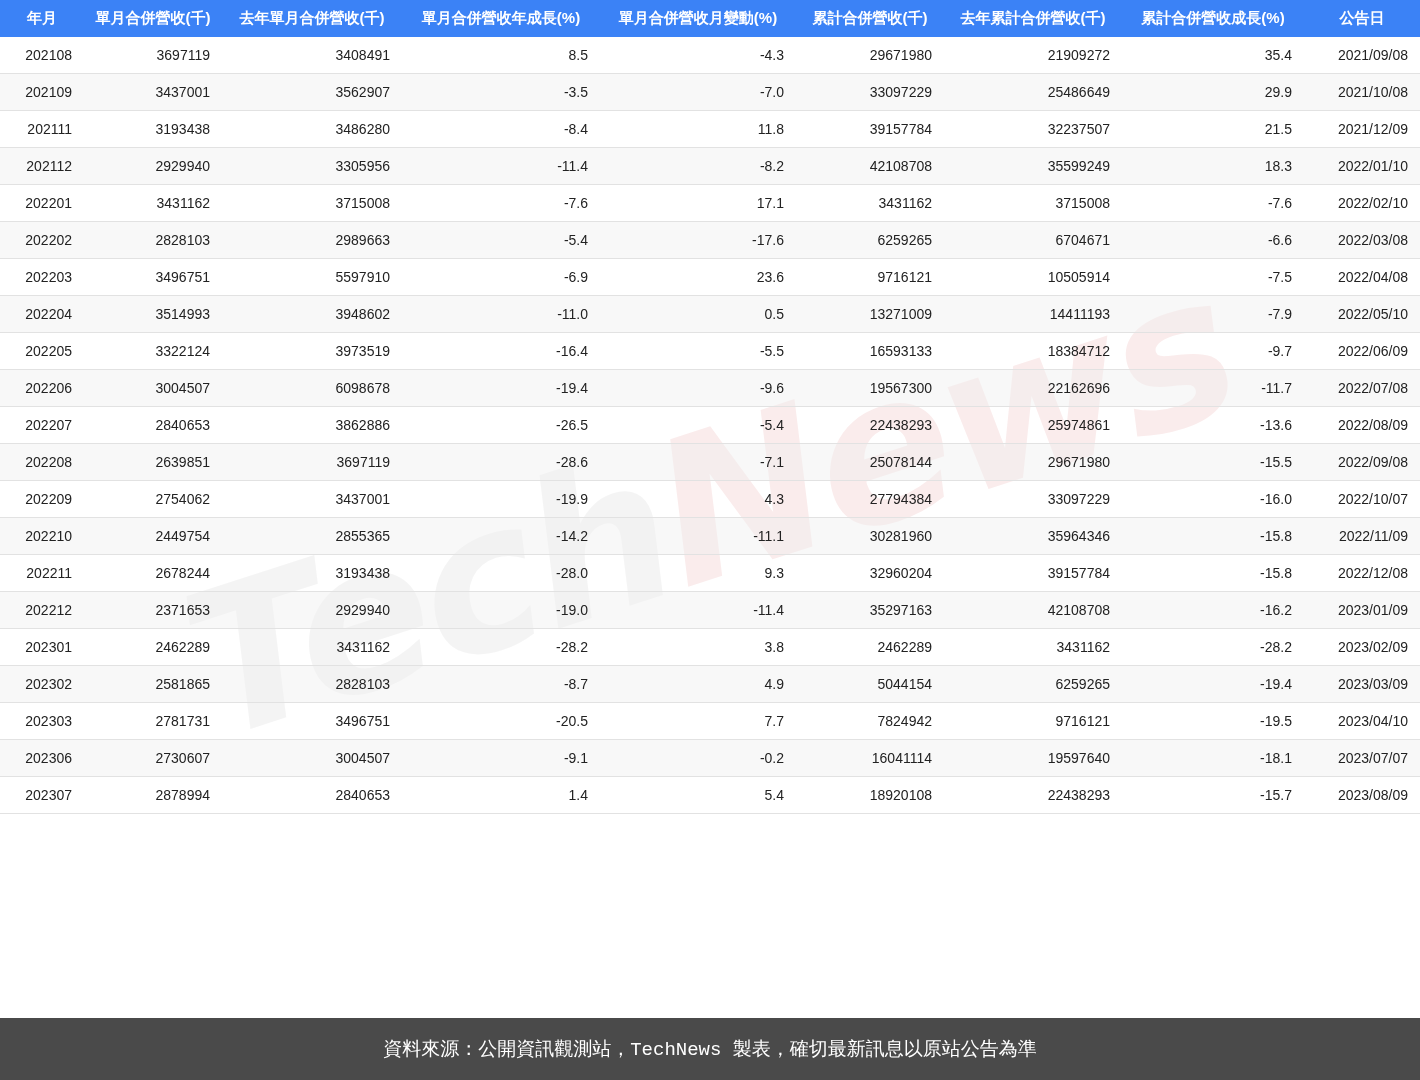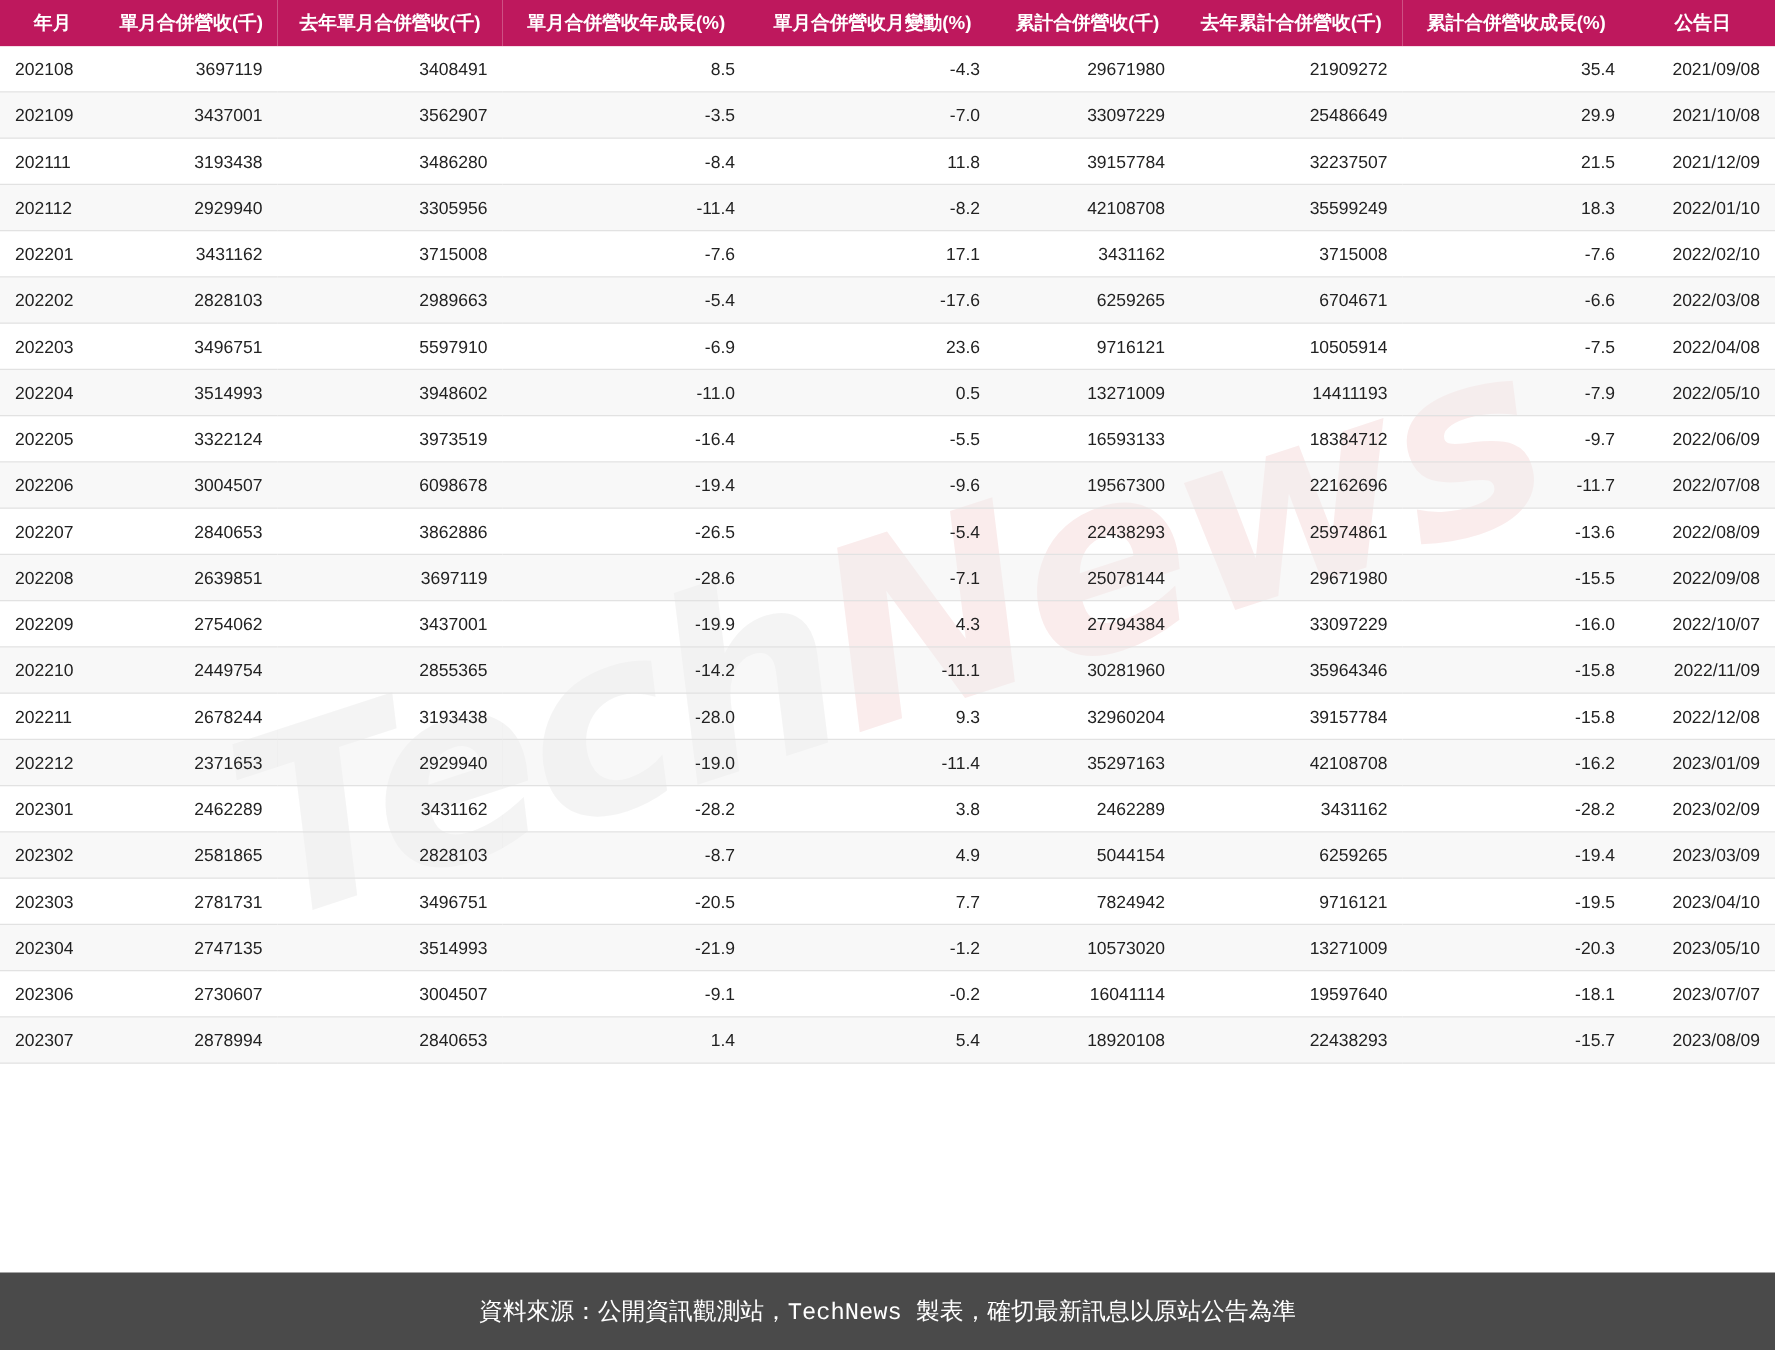--- a/index.html
+++ b/index.html
@@ -46,21 +46,21 @@
   .watermark .news { color: rgba(205, 60, 60, 0.22); }
 
   table.revenue {
     width: 1420px;
     border-collapse: collapse;
     table-layout: fixed;
     position: relative;
     z-index: 10;
   }
   table.revenue thead th {
-    background: #be185d;
+    background: #3b82f6;
     color: #ffffff;
     font-size: 15px;
     font-weight: bold;
     padding: 9px 8px;
     text-align: center;
     border: none;
     white-space: nowrap;
   }
   table.revenue tbody td {
     font-size: 14px;
@@ -69,21 +69,21 @@
     border-bottom: 1px solid #e2e2e2;
     background: transparent;
     white-space: nowrap;
   }
   table.revenue tbody tr:nth-child(even) td {
     background: rgba(245, 245, 245, 0.75);
   }
   table.revenue tbody tr:nth-child(odd) td {
     background: rgba(255, 255, 255, 0.55);
   }
-  .c-ym   { text-align: left; width: 84px; }
+  .c-ym   { text-align: right; width: 84px; }
   .c-num  { text-align: right; }
   .c-date { text-align: right; width: 110px; }
 
   col.col-ym    { width: 84px; }
   col.col-m     { width: 138px; }
   col.col-lym   { width: 180px; }
   col.col-yoy   { width: 198px; }
   col.col-mom   { width: 196px; }
   col.col-cum   { width: 148px; }
   col.col-lcum  { width: 178px; }
@@ -344,31 +344,20 @@
           <td class="c-num">2781731</td>
           <td class="c-num">3496751</td>
           <td class="c-num">-20.5</td>
           <td class="c-num">7.7</td>
           <td class="c-num">7824942</td>
           <td class="c-num">9716121</td>
           <td class="c-num">-19.5</td>
           <td class="c-date">2023/04/10</td>
         </tr>
         <tr>
-          <td class="c-ym">202304</td>
-          <td class="c-num">2747135</td>
-          <td class="c-num">3514993</td>
-          <td class="c-num">-21.9</td>
-          <td class="c-num">-1.2</td>
-          <td class="c-num">10573020</td>
-          <td class="c-num">13271009</td>
-          <td class="c-num">-20.3</td>
-          <td class="c-date">2023/05/10</td>
-        </tr>
-        <tr>
           <td class="c-ym">202306</td>
           <td class="c-num">2730607</td>
           <td class="c-num">3004507</td>
           <td class="c-num">-9.1</td>
           <td class="c-num">-0.2</td>
           <td class="c-num">16041114</td>
           <td class="c-num">19597640</td>
           <td class="c-num">-18.1</td>
           <td class="c-date">2023/07/07</td>
         </tr>

